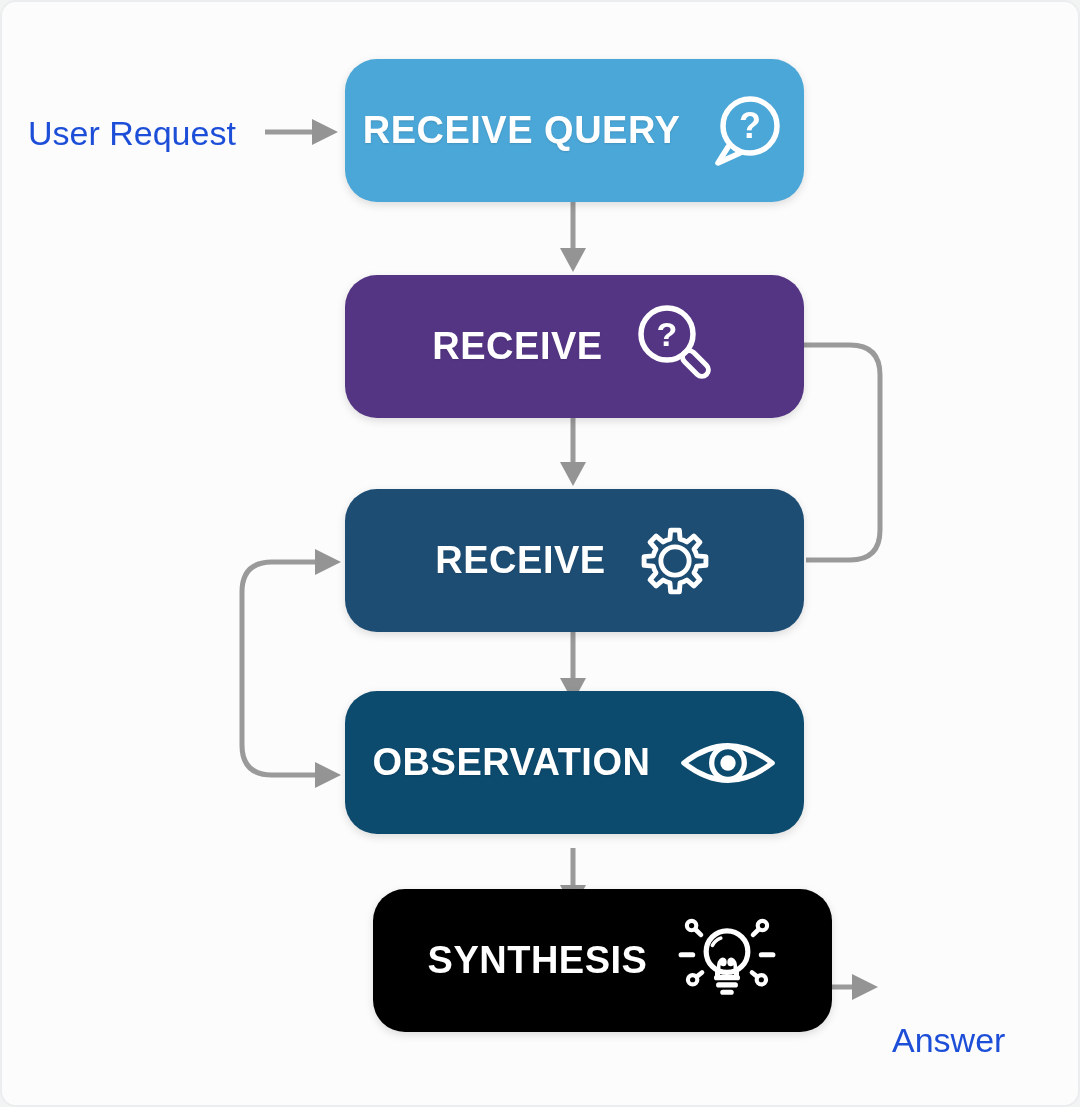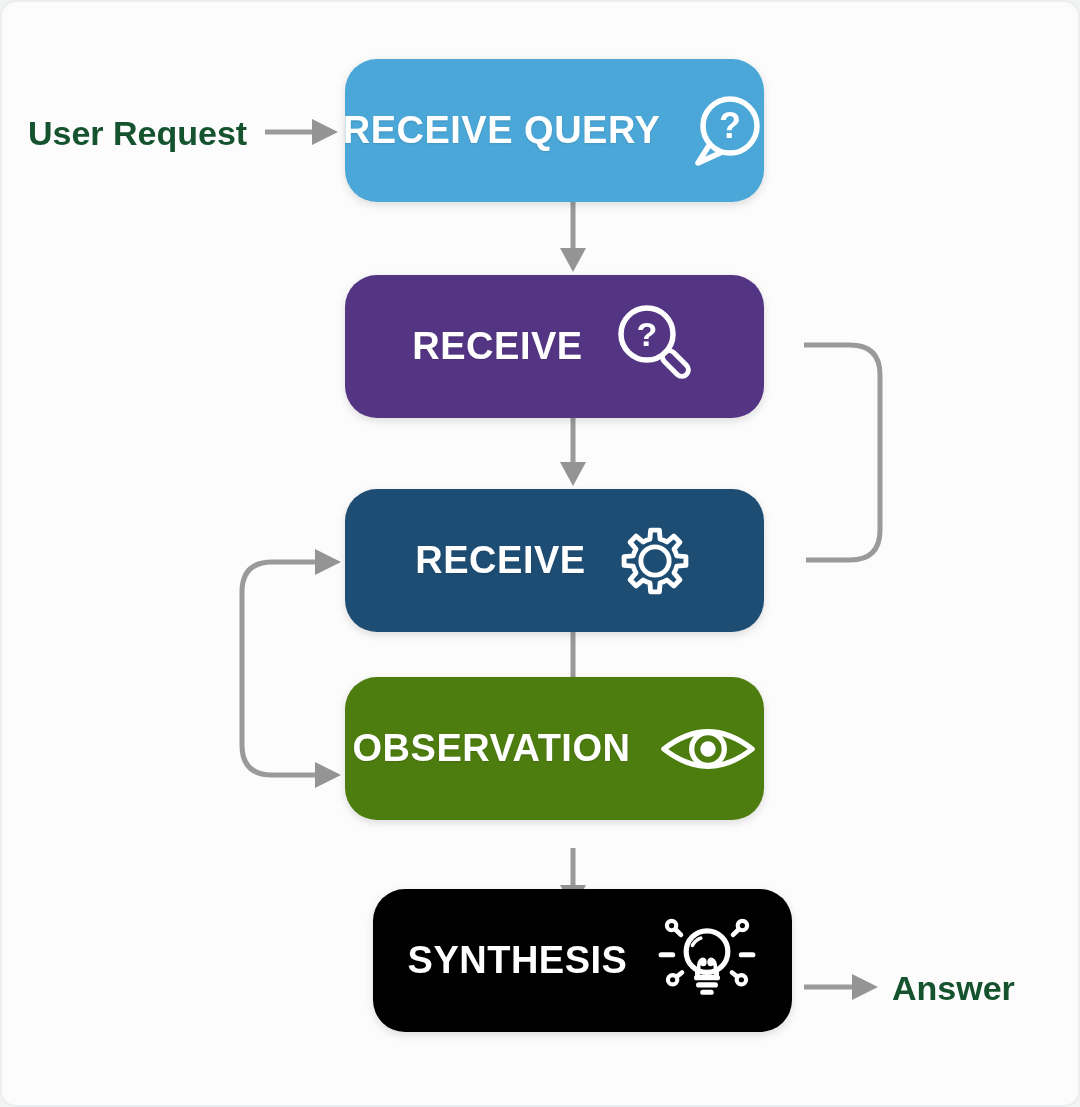--- a/index.html
+++ b/index.html
@@ -6,35 +6,35 @@
   .stage{
     position:relative;width:1080px;height:1107px;margin:0 auto;
     background:#fcfcfc;border:2px solid #ebedee;border-radius:16px;
     box-sizing:border-box;overflow:hidden;
     font-family:"Liberation Sans","DejaVu Sans",sans-serif;
   }
   .connector-layer{position:absolute;inset:0;width:1080px;height:1107px;pointer-events:none;}
   .conn{stroke:#9a9a9a;stroke-width:5;fill:none;}
   .conn-head{fill:#949494;stroke:none;}
   .node{
-    position:absolute;left:343px;width:419px;height:143px;border-radius:32px;
+    position:absolute;left:343px;width:459px;height:143px;border-radius:32px;
     display:flex;align-items:center;justify-content:center;gap:30px;
     box-shadow:0 3px 8px rgba(0,0,0,.13);
   }
   .node-label{
     color:#ffffff;font-weight:700;font-size:38px;letter-spacing:.5px;
     text-shadow:0 1px 2px rgba(0,0,0,.12);white-space:nowrap;
   }
   .node-icon{display:flex;align-items:center;justify-content:center;}
   .node-icon svg{display:block;}
   .ico-stroke{stroke:#ffffff;fill:none;stroke-linecap:round;stroke-linejoin:round;}
   .ico-fill{fill:#ffffff;stroke:none;}
   .ico-q{fill:#ffffff;font-family:"Liberation Sans","DejaVu Sans",sans-serif;font-weight:700;}
   .side-label{
-    position:absolute;color:#14532d;font-size:34px;font-weight:700;white-space:nowrap;
+    position:absolute;color:#1d4ed8;font-size:34px;font-weight:400;white-space:nowrap;
   }
 </style>
 </head>
 <body>
 
 <div class="stage">
 
   <svg class="connector-layer" viewBox="0 0 1080 1107">
 
     <g>
@@ -72,21 +72,21 @@
       <polygon class="conn-head" points="571,907 558,883 584,883"></polygon>
     </g>
 
     <g>
       <path class="conn" d="M 802 985 H 850"></path>
       <polygon class="conn-head" points="876,985 850,972 850,998"></polygon>
     </g>
   </svg>
 
   <div class="side-label" style="left:26px;top:112px;">User Request</div>
-  <div class="side-label" style="left:890px;top:967px;">Answer</div>
+  <div class="side-label" style="left:890px;top:1019px;">Answer</div>
 
   <div class="node" style="top: 57px; background-color: rgb(75, 167, 215);">
     <span class="node-label">RECEIVE QUERY</span>
     <span class="node-icon">
       <svg width="76" height="76" viewBox="0 0 76 76">
         <circle class="ico-stroke" cx="40" cy="33" r="27" stroke-width="5.5"></circle>
         <path class="ico-stroke" d="M 18 54 L 8 70 L 30 60" stroke-width="5.5"></path>
         <text class="ico-q" x="40" y="45" font-size="36" text-anchor="middle">?</text>
       </svg>
     </span>
@@ -115,21 +115,21 @@
           A 23 23 0 0 1 5.2 22.4 L 4.5 31.7 L -4.5 31.7 L -5.2 22.4
           A 23 23 0 0 1 -12.2 19.5 L -19.3 25.6 L -25.6 19.3 L -19.5 12.2
           A 23 23 0 0 1 -22.4 5.2 L -31.7 4.5 L -31.7 -4.5 L -22.4 -5.2
           A 23 23 0 0 1 -19.5 -12.2 L -25.6 -19.3 L -19.3 -25.6 L -12.2 -19.5
           A 23 23 0 0 1 -5.2 -22.4 Z"></path>
         <circle class="ico-stroke" cx="0" cy="0" r="14.5" stroke-width="5"></circle>
       </svg>
     </span>
   </div>
 
-  <div class="node" style="top: 675px; background-color: #4d7c0f;">
+  <div class="node" style="top: 689px; background-color: #0c4a6e;">
     <span class="node-label">OBSERVATION</span>
     <span class="node-icon">
       <svg width="96" height="62" viewBox="0 0 100 64">
         <path class="ico-stroke" stroke-width="5.5" d="M 4 32 Q 50 -4 96 32 Q 50 68 4 32 Z"></path>
         <circle class="ico-stroke" cx="50" cy="32" r="17" stroke-width="5.5"></circle>
         <circle class="ico-fill" cx="50" cy="32" r="8"></circle>
       </svg>
     </span>
   </div>
 

